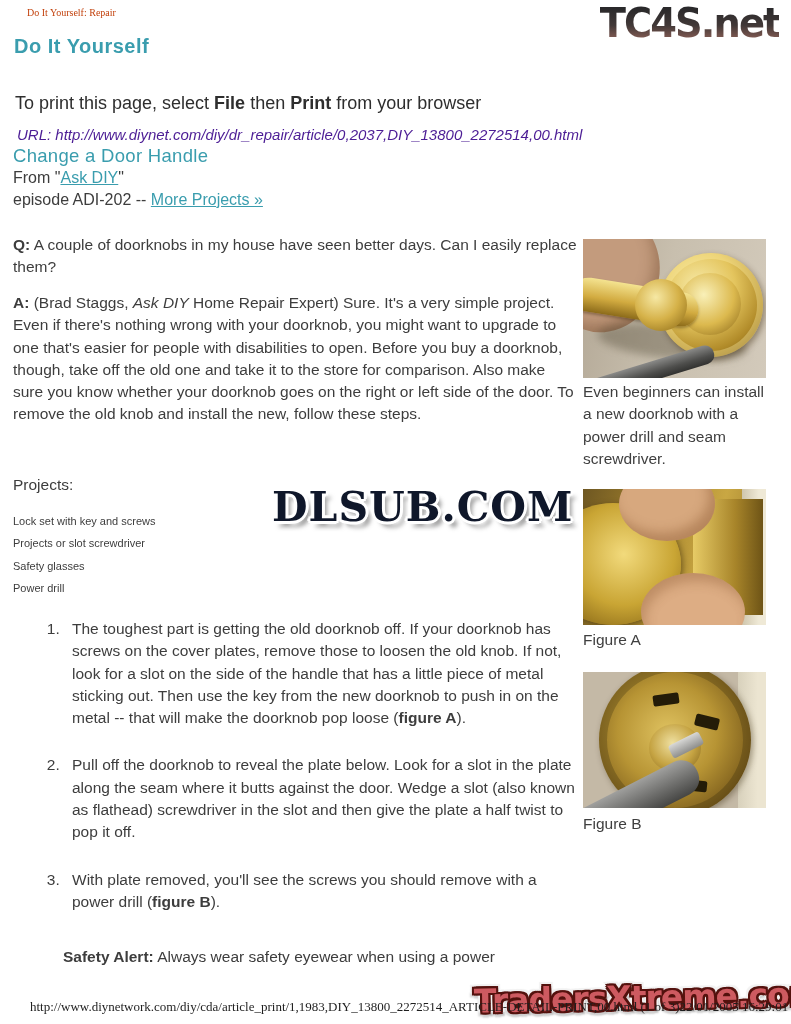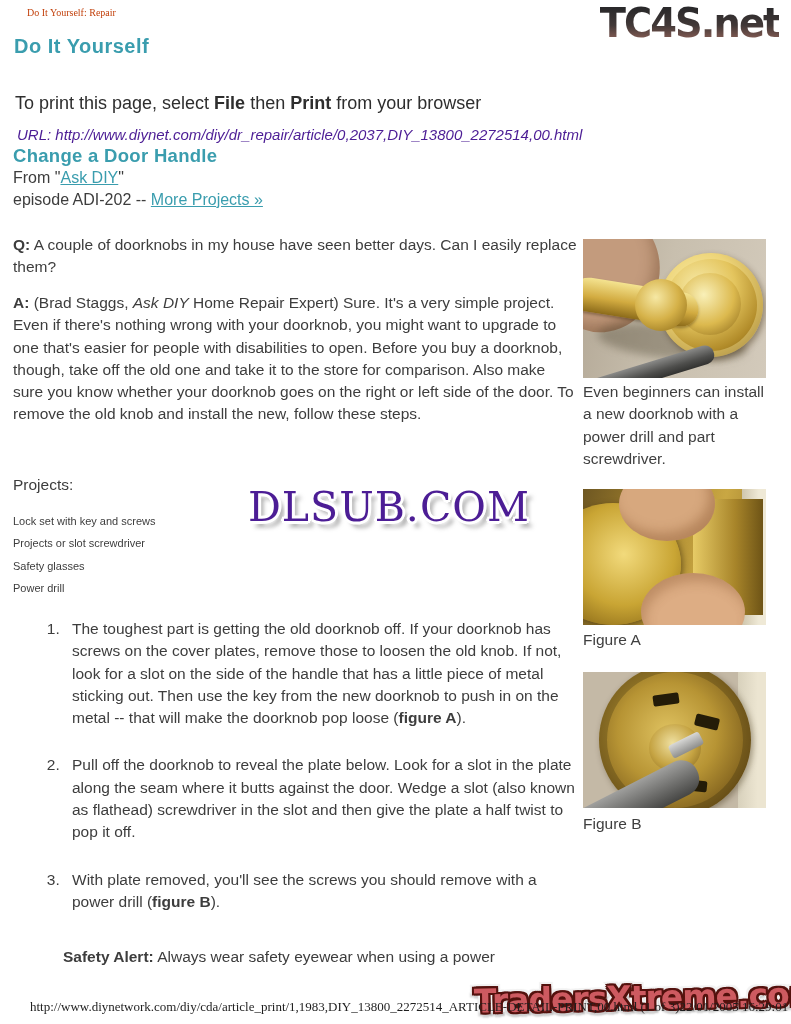--- a/index.html
+++ b/index.html
@@ -32,21 +32,21 @@
   }
   .brand {
     left:14px; top:35px;
     font-size:20px; font-weight:bold; color:#3a9dae;
     letter-spacing:0.5px;
   }
   .printline { left:15px; top:93px; font-size:18px; color:#2e2e2e; }
   .urlline  { left:17px; top:126px; font-size:15px; color:#4c1d95;font-style:italic; }
   .article-title {
     left:13px; top:145px;
-    font-size:18.5px; font-weight:bold; color:#3a9dae; letter-spacing:0.3px;
+    font-size:18.5px; font-weight:normal; color:#3a9dae; letter-spacing:0.3px;
   }
   .fromline { left:13px; top:169px; font-size:16px; }
   .episodeline { left:13px; top:191px; font-size:16px; }
   .tlink { color:#3a9dae; text-decoration:underline; }
 
   
   .para { font-size:15.5px; line-height:22.3px; width:565px; }
   .q-para { left:13px; top:234px; }
   .a-para { left:13px; top:292px; }
   .materials-label { left:13px; top:474px; }
@@ -123,24 +123,24 @@
     border-radius:17px; transform:rotate(-27deg);
     background:linear-gradient(#a0a09e,#6e6e6c 55%,#464644); }
   .p3-bit { position:absolute; left:86px; top:66px; width:34px; height:14px;
     border-radius:3px; transform:rotate(-27deg);
     background:linear-gradient(#d8d8d6,#8e8e8c); }
 
   .cap1 { top:381px; }
   .capA { top:629px; }
   .capB { top:813px; }
   .dlsub-shell {
-    left:248px; top:483px;
+    left:272px; top:483px;
     font-family:"DejaVu Serif", serif;
-    font-weight:400; font-size:41px; letter-spacing:1px;
-    color:#4c1d95;
+    font-weight:700; font-size:41px; letter-spacing:1px;
+    color:#0f172a;
     text-shadow:
       -3px 0 0 #fff, 3px 0 0 #fff, 0 -3px 0 #fff, 0 3px 0 #fff,
       -2px -2px 0 #fff, 2px 2px 0 #fff, -2px 2px 0 #fff, 2px -2px 0 #fff,
       5px 6px 4px rgba(110,110,110,.65);
   }
   .traders {
     left:474px; top:978px;
     font-family:"DejaVu Sans", sans-serif;
     font-weight:bold; font-size:33px; letter-spacing:-1px;
     color:#cd5a60;
@@ -193,21 +193,21 @@
 
 <div class="abs photo photo1">
   <div class="p1-hand"></div>
   <div class="p1-shadow"></div>
   <div class="p1-rosette"></div>
   <div class="p1-rosette-inner"></div>
   <div class="p1-lever"></div>
   <div class="p1-leverhub"></div>
   <div class="p1-driver"></div>
 </div>
-<div class="abs caption cap1">Even beginners can install a new doorknob with a power drill and part screwdriver.</div>
+<div class="abs caption cap1">Even beginners can install a new doorknob with a power drill and seam screwdriver.</div>
 
 <div class="abs photo photo2">
   <div class="p2-plate"></div>
   <div class="p2-knob"></div>
   <div class="p2-knob2"></div>
   <div class="p2-finger-top"></div>
   <div class="p2-finger-bot"></div>
 </div>
 <div class="abs caption capA">Figure A</div>
 

